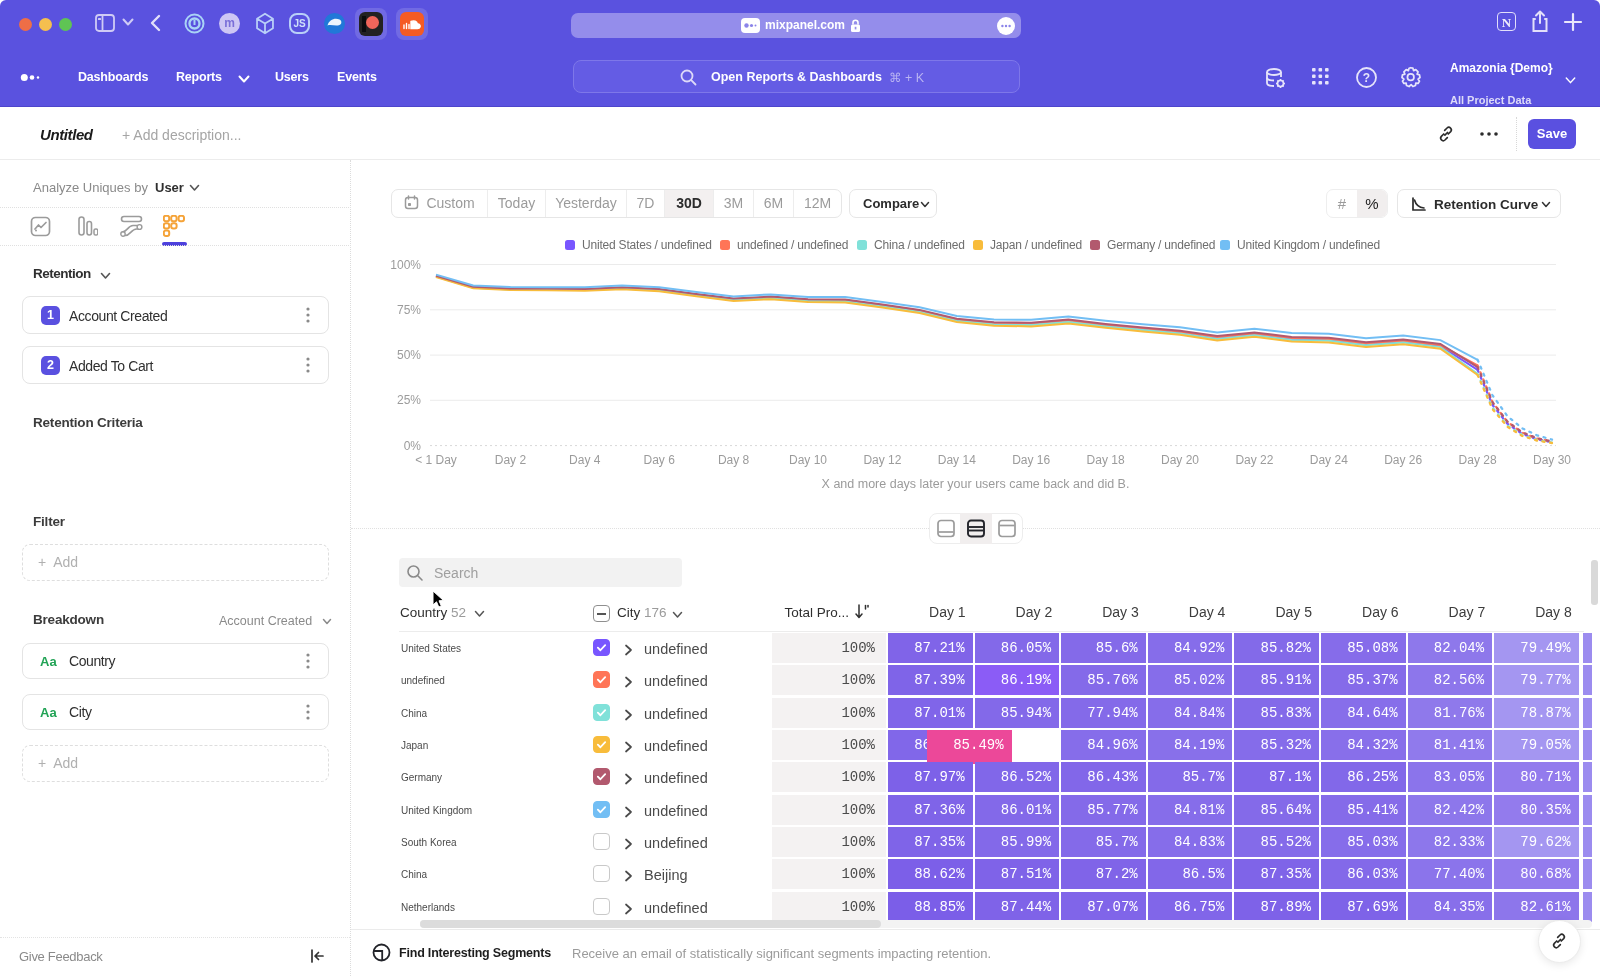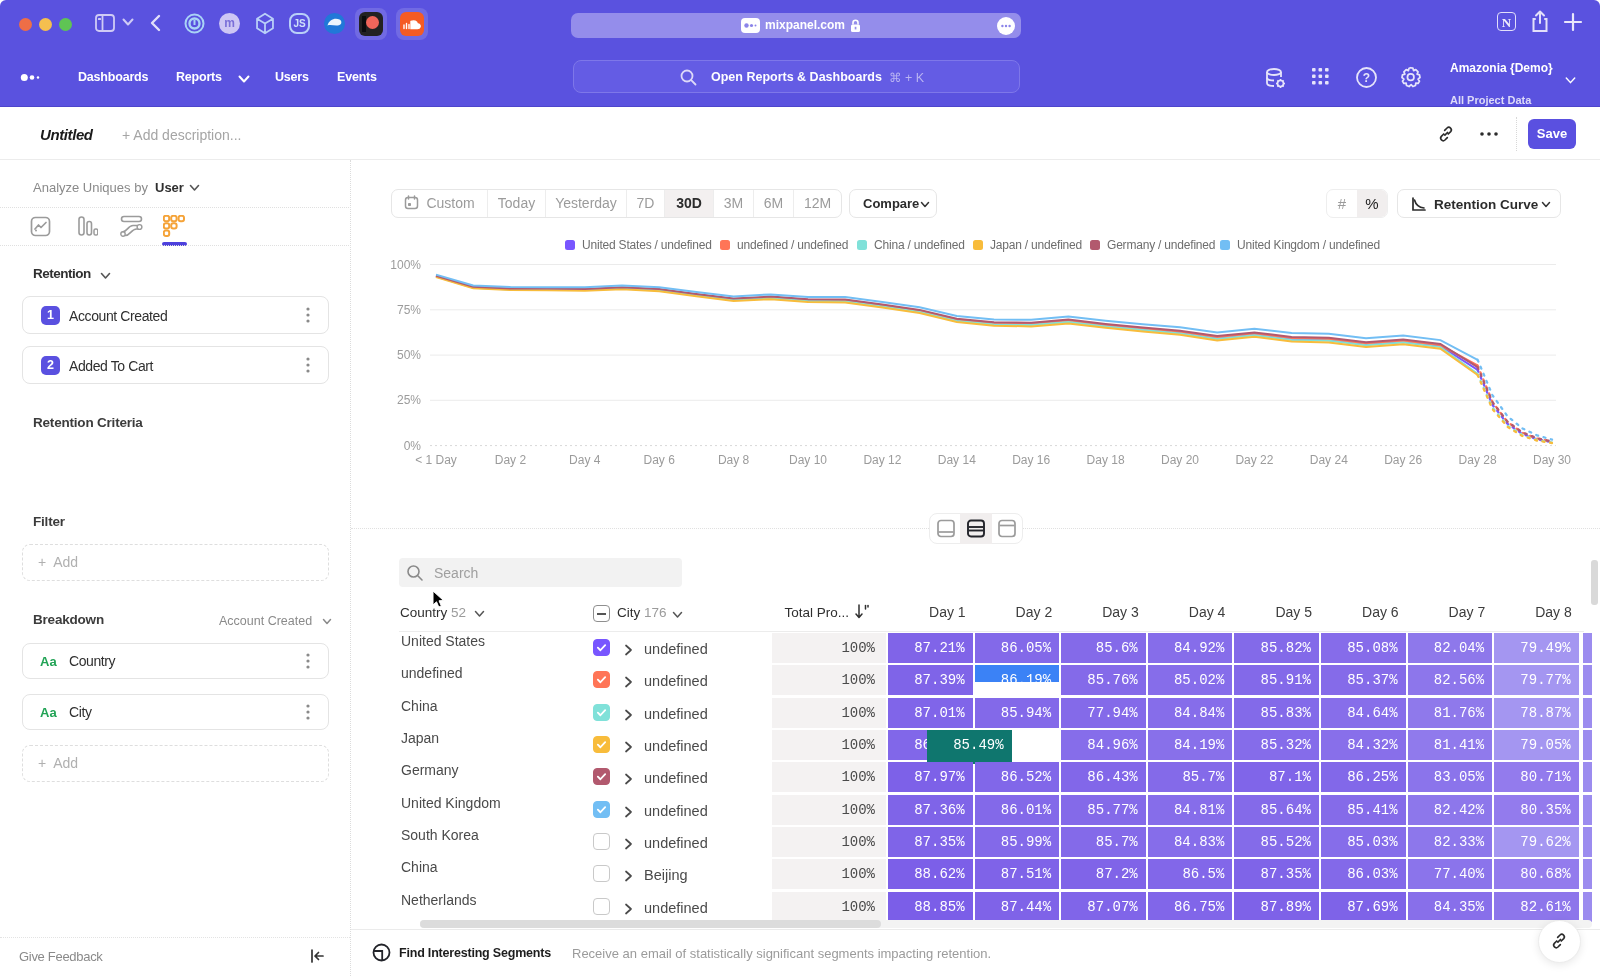--- a/index.html
+++ b/index.html
@@ -50,21 +50,21 @@
 .dtsel { background:#f3f0f0; color:#2c2c2c; font-weight:700; }
 #compareBtn { position:absolute; left:849px; top:189px; width:88px; height:29px; border:1px solid #e6e6e6; border-radius:7px; font-size:13px; font-weight:700; color:#2c2c2c; text-align:left; line-height:27px; padding-left:13px; }
 #hashpct { position:absolute; left:1326px; top:189px; width:62px; height:29px; border:1px solid #eee; border-radius:7px; display:flex; }
 #rcurve { position:absolute; left:1397px; top:189px; width:164px; height:29px; border:1px solid #e6e6e6; border-radius:7px; }
 
 
 .leg { position:absolute; top:238px; font-size:12px; color:#6e6e6e; letter-spacing:-0.2px; }
 .leg .sq { display:inline-block; width:10px; height:10px; border-radius:2.5px; margin-right:7px; position:relative; top:1px; }
 
 
-.rlabel { position:absolute; left:401px; font-size:14px; color:#4a4a4a; padding-top:0; }
+.rlabel { position:absolute; left:401px; font-size:10px; color:#4a4a4a; padding-top:10px; }
 .rcity { position:absolute; left:644px; font-size:14.5px; color:#4a4a4a; padding-top:8px; }
 .cb { position:absolute; left:593px; width:17px; height:17px; border:1.5px solid #c9c9c9; border-radius:4px; display:flex; align-items:center; justify-content:center; }
 .cbo { background:#fff; }
 .arr { position:absolute; left:624px; }
 .rtotal { position:absolute; left:772px; width:114px; background:#f4f2f2; font-family:"Liberation Mono", monospace; font-size:14px; color:#4a4a4a; text-align:right; padding:7px 11px 0 0; }
 .pcell { position:absolute; width:84.6px; font-family:"Liberation Mono", monospace; font-size:14px; color:#fff; text-align:right; padding:7px 8px 0 0; }
 .dayhdr { position:absolute; top:604px; width:80px; text-align:right; font-size:14px; color:#3c3c3c; }
 
 
 #botbar { position:absolute; left:351px; top:929px; width:1249px; height:47px; background:#fff; border-top:1px solid #ebebeb; }
@@ -374,20 +374,21 @@
 <polyline fill="none" stroke="#ff7557" stroke-width="2.3" stroke-dasharray="2 5.6" stroke-linecap="round" points="1477.6,365.4 1492.5,402.0 1507.4,421.9 1522.2,432.7 1537.1,438.6 1552.0,441.8"></polyline>
 <polyline fill="none" stroke="#80e1d9" stroke-width="2" points="436.0,276.6 473.2,287.7 510.4,289.5 547.6,289.7 584.8,290.1 622.0,288.5 659.2,290.6 696.4,295.5 733.6,300.0 770.8,298.3 808.0,301.0 845.2,301.4 882.4,306.5 919.6,312.0 956.8,320.9 994.0,324.6 1031.2,325.1 1068.4,322.1 1105.6,326.5 1142.8,330.1 1180.0,333.4 1217.2,338.9 1254.4,335.3 1291.6,339.9 1328.8,340.8 1366.0,345.3 1403.2,342.6 1440.4,347.1 1477.6,373.9"></polyline>
 <polyline fill="none" stroke="#80e1d9" stroke-width="2.3" stroke-dasharray="2 5.6" stroke-linecap="round" points="1477.6,373.9 1492.5,407.7 1507.4,425.5 1522.2,435.0 1537.1,440.0 1552.0,442.6"></polyline>
 <polyline fill="none" stroke="#f8bc3b" stroke-width="2" points="436.0,277.0 473.2,288.2 510.4,290.1 547.6,290.3 584.8,290.8 622.0,289.2 659.2,291.3 696.4,296.3 733.6,300.9 770.8,299.2 808.0,302.0 845.2,302.4 882.4,307.6 919.6,313.1 956.8,322.0 994.0,325.7 1031.2,326.4 1068.4,323.4 1105.6,327.8 1142.8,331.5 1180.0,334.8 1217.2,340.4 1254.4,336.8 1291.6,341.4 1328.8,342.4 1366.0,347.0 1403.2,344.2 1440.4,348.8 1477.6,375.0"></polyline>
 <polyline fill="none" stroke="#f8bc3b" stroke-width="2.3" stroke-dasharray="2 5.6" stroke-linecap="round" points="1477.6,375.0 1492.5,409.1 1507.4,426.8 1522.2,435.9 1537.1,440.6 1552.0,443.0"></polyline>
 <polyline fill="none" stroke="#b2596e" stroke-width="2" points="436.0,275.7 473.2,286.7 510.4,288.5 547.6,288.6 584.8,288.9 622.0,287.2 659.2,289.1 696.4,294.0 733.6,298.4 770.8,296.6 808.0,299.2 845.2,299.5 882.4,304.5 919.6,309.9 956.8,318.7 994.0,322.3 1031.2,322.8 1068.4,319.6 1105.6,323.9 1142.8,327.5 1180.0,330.7 1217.2,336.1 1254.4,332.4 1291.6,336.9 1328.8,337.7 1366.0,342.2 1403.2,339.5 1440.4,344.0 1477.6,367.2"></polyline>
 <polyline fill="none" stroke="#b2596e" stroke-width="2.3" stroke-dasharray="2 5.6" stroke-linecap="round" points="1477.6,367.2 1492.5,402.2 1507.4,421.6 1522.2,432.3 1537.1,438.2 1552.0,441.5"></polyline>
 <polyline fill="none" stroke="#72bef4" stroke-width="2" points="436.0,274.6 473.2,285.5 510.4,287.1 547.6,287.2 584.8,287.3 622.0,285.5 659.2,287.3 696.4,292.1 733.6,296.4 770.8,294.4 808.0,297.0 845.2,297.1 882.4,302.0 919.6,307.3 956.8,316.0 994.0,319.4 1031.2,319.8 1068.4,316.6 1105.6,320.7 1142.8,324.2 1180.0,327.3 1217.2,332.5 1254.4,328.7 1291.6,333.1 1328.8,333.8 1366.0,338.3 1403.2,335.6 1440.4,340.1 1477.6,359.8"></polyline>
 <polyline fill="none" stroke="#72bef4" stroke-width="2.3" stroke-dasharray="2 5.6" stroke-linecap="round" points="1477.6,359.8 1492.5,395.3 1507.4,416.1 1522.2,428.3 1537.1,435.4 1552.0,439.6"></polyline>
       </svg>
+<div class="abs" style="left:351px;top:477px;width:1249px;text-align:center;font-size:12.5px;color:#9b9b9b">X and more days later your users came back and did B.</div>
 <div class="abs" style="left:351px;top:528px;width:578px;border-top:1px dotted #e0e0e0"></div>
 <div class="abs" style="left:1023px;top:528px;width:577px;border-top:1px dotted #e0e0e0"></div>
 <div class="abs" style="left:929px;top:513px;width:94px;height:31px;border:1px solid #ededed;border-radius:8px;background:#fff"></div>
 <div class="abs" style="left:960px;top:513px;width:32px;height:31px;background:#f1eeee"></div>
 <svg class="abs" style="left:936px;top:518px" width="20" height="21" viewBox="0 0 20 21">
         <rect x="2" y="2.5" width="16" height="16" rx="3" fill="none" stroke="#9b9b9b" stroke-width="1.7"></rect>
         <line x1="2.5" y1="14" x2="17.5" y2="14" stroke="#9b9b9b" stroke-width="1.7"></line>
       </svg>
 <svg class="abs" style="left:966px;top:518px" width="20" height="21" viewBox="0 0 20 21">
         <rect x="2" y="2.5" width="16" height="16" rx="3" fill="none" stroke="#23242a" stroke-width="1.9"></rect>
@@ -457,21 +458,21 @@
         <svg width="11" height="11" viewBox="0 0 12 12">
           <path d="M2 6.2 L4.8 9 L10 3.4" fill="none" stroke="#fff" stroke-width="2" stroke-linecap="round" stroke-linejoin="round"></path>
         </svg>
       </div>
 <div class="arr" style="top:674.3px"><svg width="9" height="12" viewBox="0 0 9 12">
           <path d="M2 1.5 L7 6 L2 10.5" fill="none" stroke="#4a4a4a" stroke-width="1.7" stroke-linecap="round" stroke-linejoin="round"></path>
         </svg></div>
 <div class="rcity" style="top:665.3px">undefined</div>
 <div class="rtotal" style="top:665.3px;height:30.0px">100%</div>
 <div class="pcell" style="left:888.0px;top:665.3px;height:30.0px;background:#7f64e8">87.39%</div>
-<div class="pcell" style="left:974.6px;top:665.3px;height:17px;background:#3b82f6">86.19%</div>
+<div class="pcell" style="left:974.6px;top:665.3px;height:30.0px;background:#8b5cf6">86.19%</div>
 <div class="pcell" style="left:1061.2px;top:665.3px;height:30.0px;background:#846ae9">85.76%</div>
 <div class="pcell" style="left:1147.8px;top:665.3px;height:30.0px;background:#866dea">85.02%</div>
 <div class="pcell" style="left:1234.4px;top:665.3px;height:30.0px;background:#8369e9">85.91%</div>
 <div class="pcell" style="left:1321.0px;top:665.3px;height:30.0px;background:#856be9">85.37%</div>
 <div class="pcell" style="left:1407.6px;top:665.3px;height:30.0px;background:#8d76eb">82.56%</div>
 <div class="pcell" style="left:1494.2px;top:665.3px;height:30.0px;background:#a496f1">79.77%</div>
 <div style="position:absolute;left:1583px;top:665.3px;width:9px;height:30.0px;background:#9c8cef"></div>
 <div class="rlabel" style="top:697.7px">China</div>
 <div class="cb" style="top:703.7px;background:#80e1d9;border-color:#80e1d9">
         <svg width="11" height="11" viewBox="0 0 12 12">
@@ -497,21 +498,21 @@
         <svg width="11" height="11" viewBox="0 0 12 12">
           <path d="M2 6.2 L4.8 9 L10 3.4" fill="none" stroke="#fff" stroke-width="2" stroke-linecap="round" stroke-linejoin="round"></path>
         </svg>
       </div>
 <div class="arr" style="top:739.0px"><svg width="9" height="12" viewBox="0 0 9 12">
           <path d="M2 1.5 L7 6 L2 10.5" fill="none" stroke="#4a4a4a" stroke-width="1.7" stroke-linecap="round" stroke-linejoin="round"></path>
         </svg></div>
 <div class="rcity" style="top:730.0px">undefined</div>
 <div class="rtotal" style="top:730.0px;height:30.0px">100%</div>
 <div class="pcell" style="left:888.0px;top:730.0px;height:30.0px;background:#8167e9">86.58%</div>
-<div class="pcell" style="left:927px;top:730.0px;height:34px;background:#0f766e">85.49%</div>
+<div class="pcell" style="left:927px;top:730.0px;height:34px;background:#ec4899">85.49%</div>
 <div class="pcell" style="left:1061.2px;top:730.0px;height:30.0px;background:#866dea">84.96%</div>
 <div class="pcell" style="left:1147.8px;top:730.0px;height:30.0px;background:#8870ea">84.19%</div>
 <div class="pcell" style="left:1234.4px;top:730.0px;height:30.0px;background:#856cea">85.32%</div>
 <div class="pcell" style="left:1321.0px;top:730.0px;height:30.0px;background:#886fea">84.32%</div>
 <div class="pcell" style="left:1407.6px;top:730.0px;height:30.0px;background:#907aec">81.41%</div>
 <div class="pcell" style="left:1494.2px;top:730.0px;height:30.0px;background:#a496f1">79.05%</div>
 <div style="position:absolute;left:1583px;top:730.0px;width:9px;height:30.0px;background:#9c8cef"></div>
 <div class="rlabel" style="top:762.3px">Germany</div>
 <div class="cb" style="top:768.3px;background:#b2596e;border-color:#b2596e">
         <svg width="11" height="11" viewBox="0 0 12 12">

